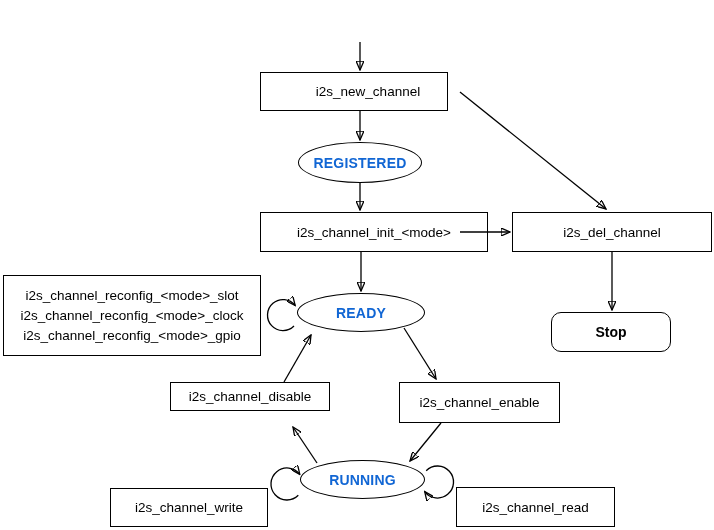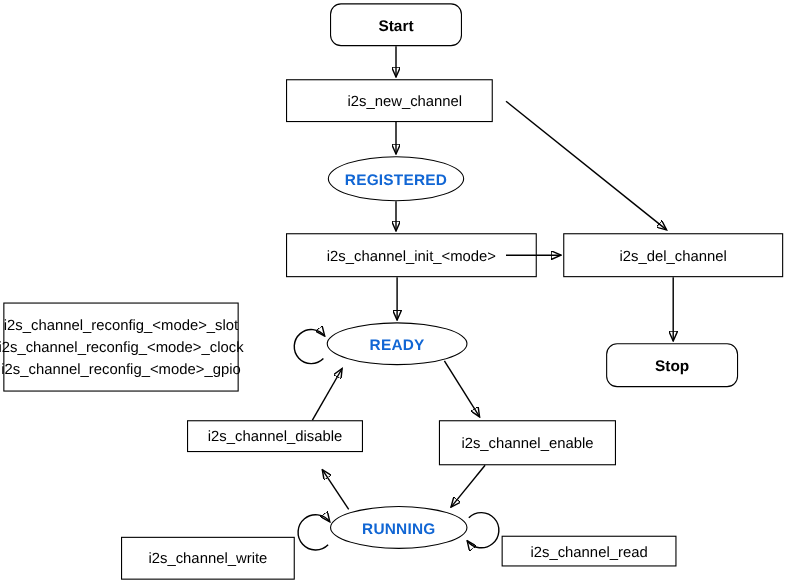--- a/index.html
+++ b/index.html
@@ -54,23 +54,20 @@
     stroke-width: 1.3;
     fill: none;
   }
   .arrowhead-shape { fill: var(--stroke); }
 </style>
 </head>
 <body>
 
 <div class="canvas">
 
-  <div class="node terminal" style="left:300px; top:3px; width:120px; height:39px;">
-    <span>Start</span>
-  </div>
 
   <div class="node" style="left:260px; top:72px; width:188px; height:39px;padding-left:28px;">
     <span>i2s_new_channel</span>
   </div>
 
   <div class="node state" style="left:298px; top:142px; width:124px; height:41px;">
     <span>REGISTERED</span>
   </div>
 
   <div class="node" style="left:260px; top:212px; width:228px; height:40px;">
@@ -78,21 +75,21 @@
   </div>
 
   <div class="node" style="left:512px; top:212px; width:200px; height:40px;">
     <span>i2s_del_channel</span>
   </div>
 
   <div class="node terminal" style="left:551px; top:312px; width:120px; height:40px;">
     <span>Stop</span>
   </div>
 
-  <div class="node multiline" style="left:3px; top:275px; width:214px; height:81px;">
+  <div class="node multiline" style="left:3px; top:275px; width:258px; height:81px;">
     <span>i2s_channel_reconfig_&lt;mode&gt;_slot</span>
     <span>i2s_channel_reconfig_&lt;mode&gt;_clock</span>
     <span>i2s_channel_reconfig_&lt;mode&gt;_gpio</span>
   </div>
 
   <div class="node state" style="left:297px; top:293px; width:128px; height:39px;">
     <span>READY</span>
   </div>
 
   <div class="node" style="left:170px; top:382px; width:160px; height:29px;">
@@ -104,21 +101,21 @@
   </div>
 
   <div class="node state" style="left:300px; top:460px; width:125px; height:39px;">
     <span>RUNNING</span>
   </div>
 
   <div class="node" style="left:110px; top:488px; width:158px; height:39px;">
     <span>i2s_channel_write</span>
   </div>
 
-  <div class="node" style="left:456px; top:487px; width:159px; height:28px;">
+  <div class="node" style="left:456px; top:487px; width:159px; height:40px;">
     <span>i2s_channel_read</span>
   </div>
 
   <svg class="edges-layer" width="714" height="530" viewBox="0 0 714 530">
     <defs>
       <marker id="arrow" markerUnits="userSpaceOnUse" markerWidth="10" markerHeight="8" refX="9" refY="4" orient="auto">
         <path class="arrowhead-shape" d="M0,0 L9,4 L0,8 Z" stroke="none"></path>
       </marker>
     </defs>
 

